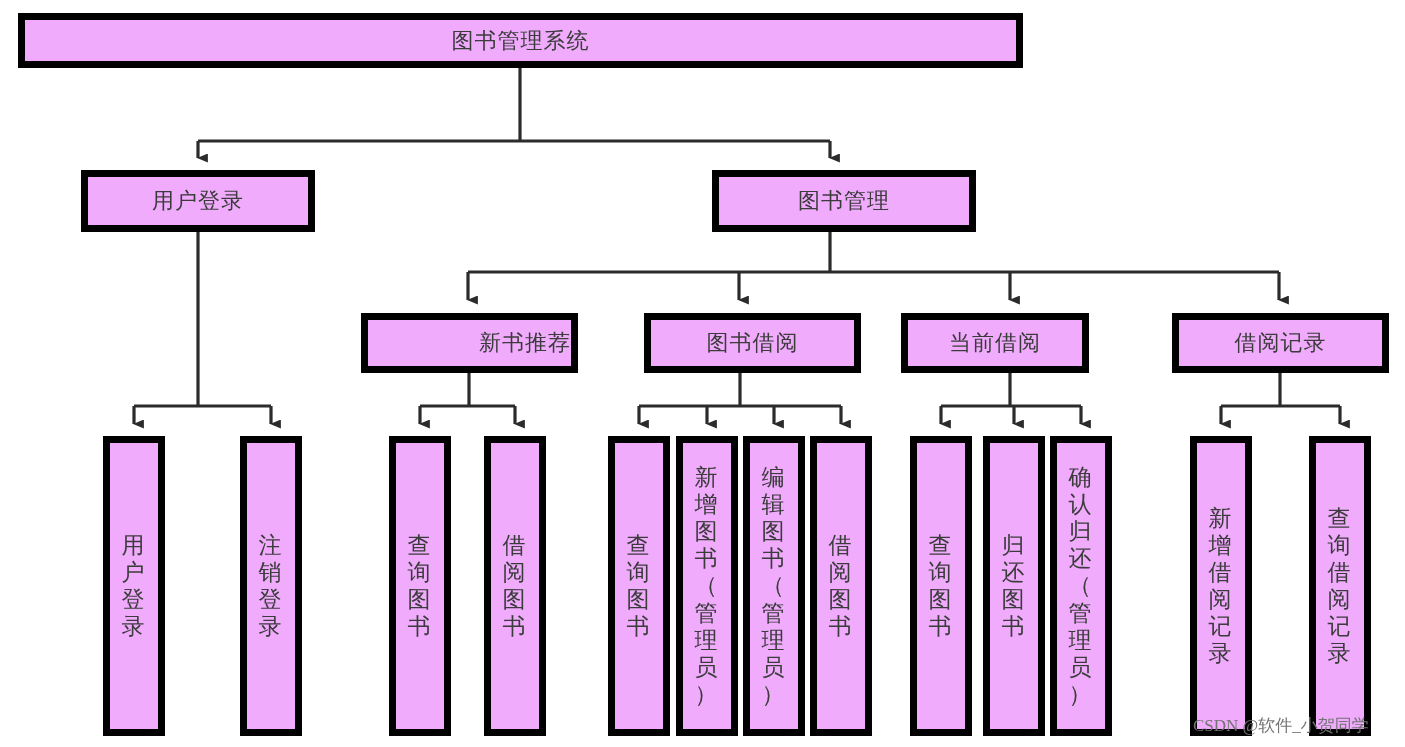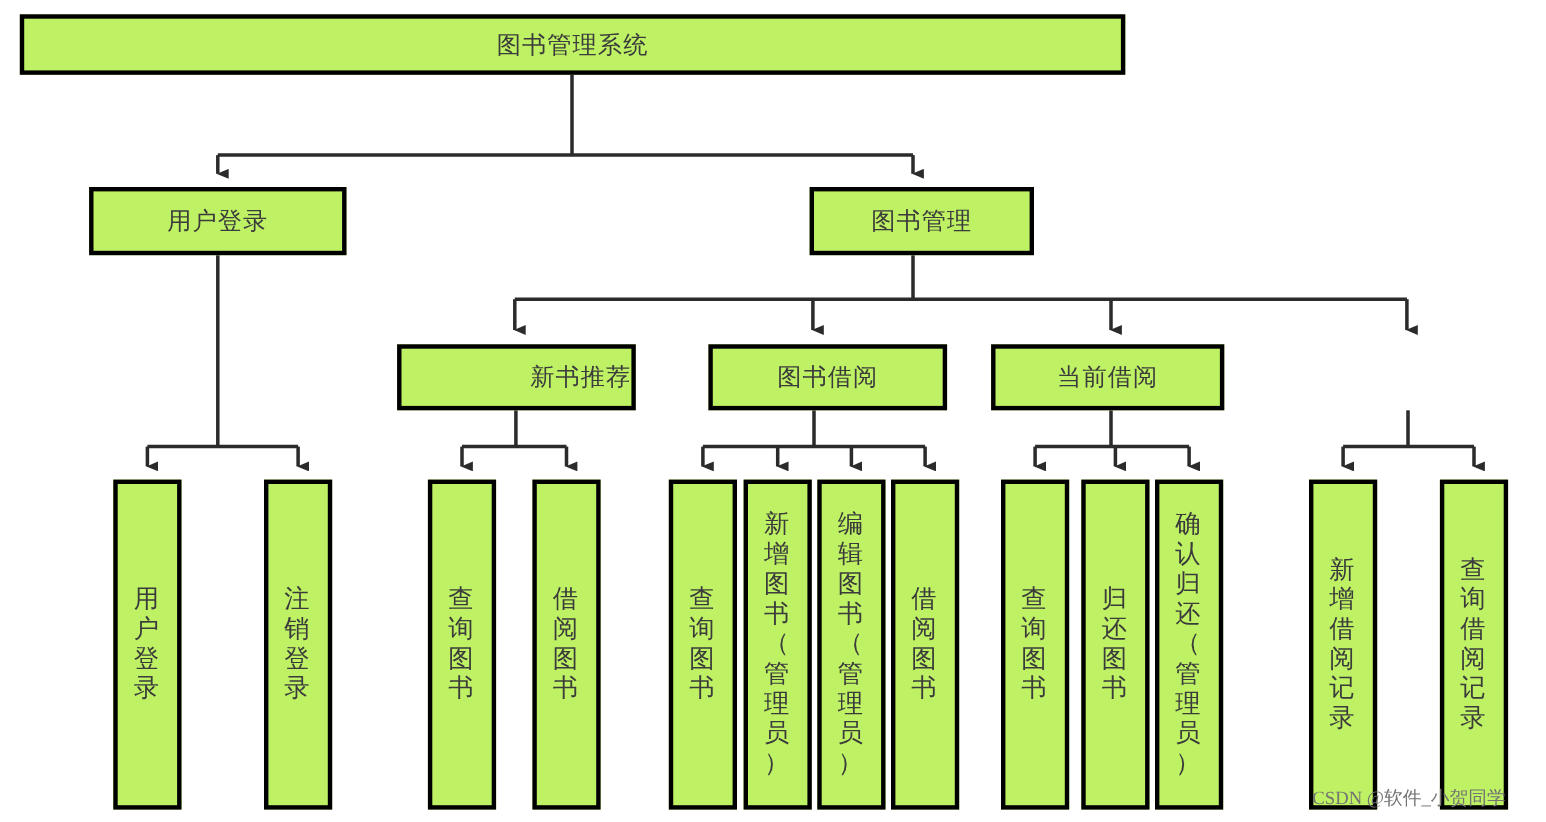--- a/index.html
+++ b/index.html
@@ -1,21 +1,21 @@
 <!DOCTYPE html>
 <html><head>
 <meta charset="utf-8">
 <style>
   html,body{margin:0;padding:0;background:#ffffff;}
   body{width:1405px;height:747px;overflow:hidden;
        font-family:"DejaVu Sans","Liberation Sans",sans-serif;}
   #stage{position:relative;width:1405px;height:747px;background:#fff;}
   svg#wires{position:absolute;left:0;top:0;width:1405px;height:747px;}
-  .node{position:absolute;box-sizing:border-box;background:#bef264;
-        border:4px solid #000000;display:flex;align-items:center;
+  .node{position:absolute;box-sizing:border-box;background:#f0abfc;
+        border:7px solid #000000;display:flex;align-items:center;
         justify-content:center;}
   .node.h{font-size:22px;color:#3b3b3b;letter-spacing:1px;}
   .node.v{align-items:center;justify-content:center;}
   .vtext{writing-mode:vertical-rl;text-orientation:upright;
          font-size:23px;line-height:1.18;color:#3b3b3b;
          letter-spacing:2px;white-space:pre;text-align:center;}
   .watermark{position:absolute;left:1193px;top:714px;font-size:17px;
              color:#737373;white-space:nowrap;font-family:Liberation Serif, serif;}
 </style>
 </head>
@@ -73,32 +73,35 @@
     </g>
   </svg>
 
   <div class="node h" style="left: 18px; top: 13px; width: 1005px; height: 55px;">
     <span>图书管理系统</span>
   </div>
 
   <div class="node h" style="left: 81px; top: 170px; width: 234px; height: 62px;">
     <span>用户登录</span>
   </div>
-  <div class="node h" style="left: 736px; top: 170px; width: 204px; height: 62px;">
+  <div class="node h" style="left: 712px; top: 170px; width: 264px; height: 62px;">
     <span>图书管理</span>
   </div>
 
   <div class="node h" style="left: 361px; top: 313px; width: 217px; height: 60px; justify-content: flex-end;">
     <span>新书推荐</span>
   </div>
   <div class="node h" style="left: 632px; top: 313px; width: 217px; height: 60px; margin-left: 12px;">
     <span>图书借阅</span>
   </div>
-  <div class="node h" style="left: 901px; top: 313px; width: 212px; height: 60px;">
+  <div class="node h" style="left: 901px; top: 313px; width: 188px; height: 60px;">
     <span>当前借阅</span>
+  </div>
+  <div class="node h" style="left: 1172px; top: 313px; width: 217px; height: 60px;">
+    <span>借阅记录</span>
   </div>
 
   <div class="node v" style="left: 103px; top: 436px; width: 62px; height: 300px;">
     <span class="vtext" style="writing-mode: horizontal-tb; text-orientation: mixed;">用
 户
 登
 录</span>
     </div>
   <div class="node v" style="left: 240px; top: 436px; width: 62px; height: 300px;">
     <span class="vtext" style="writing-mode: horizontal-tb; text-orientation: mixed;">注

